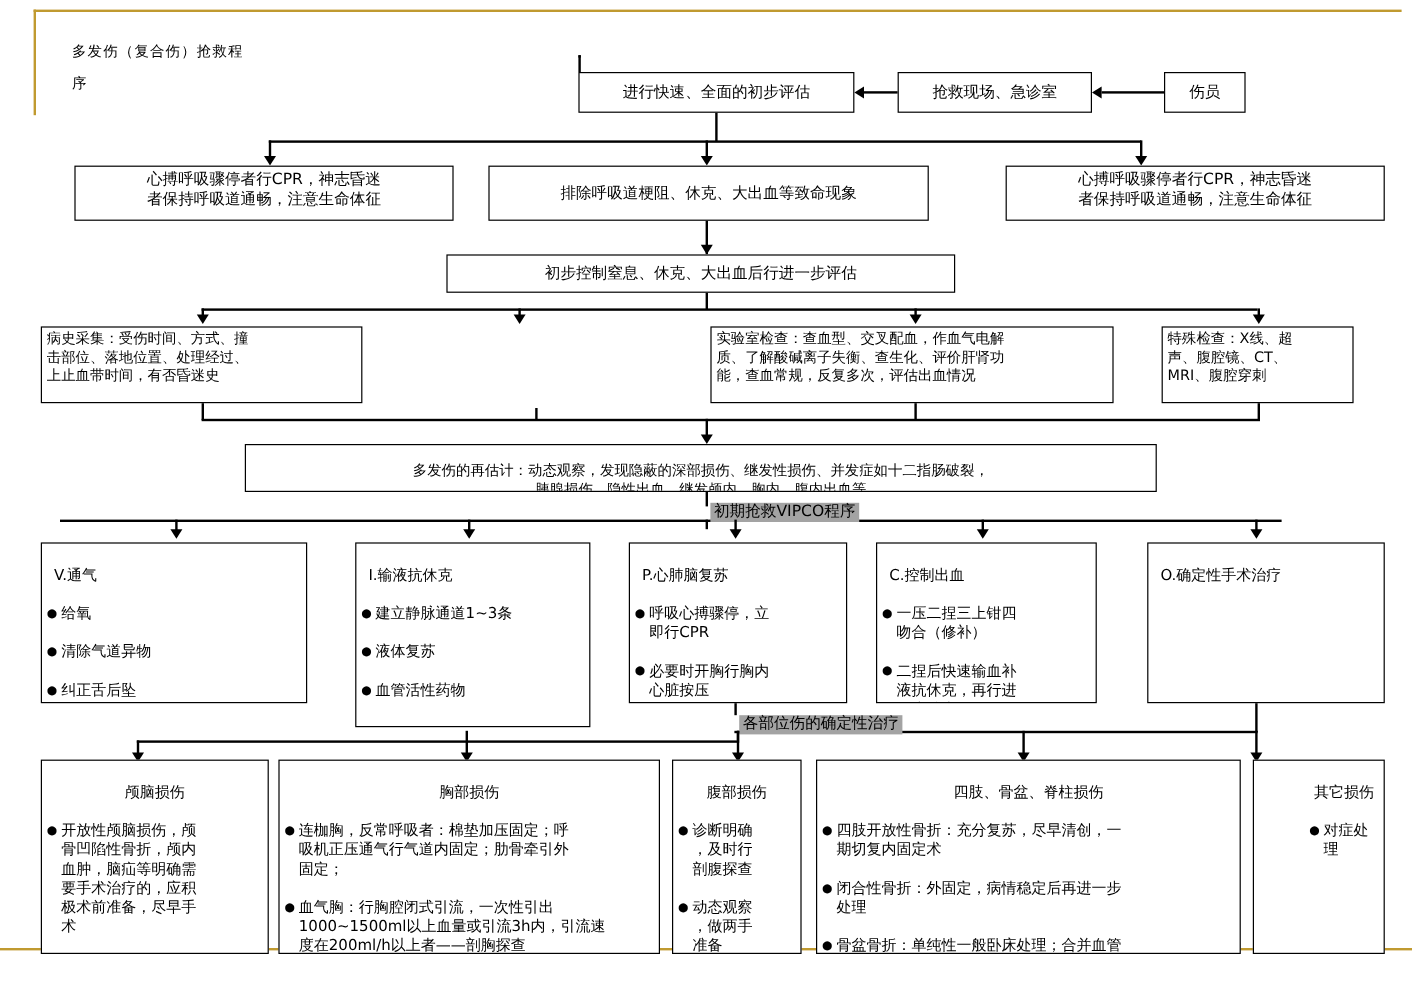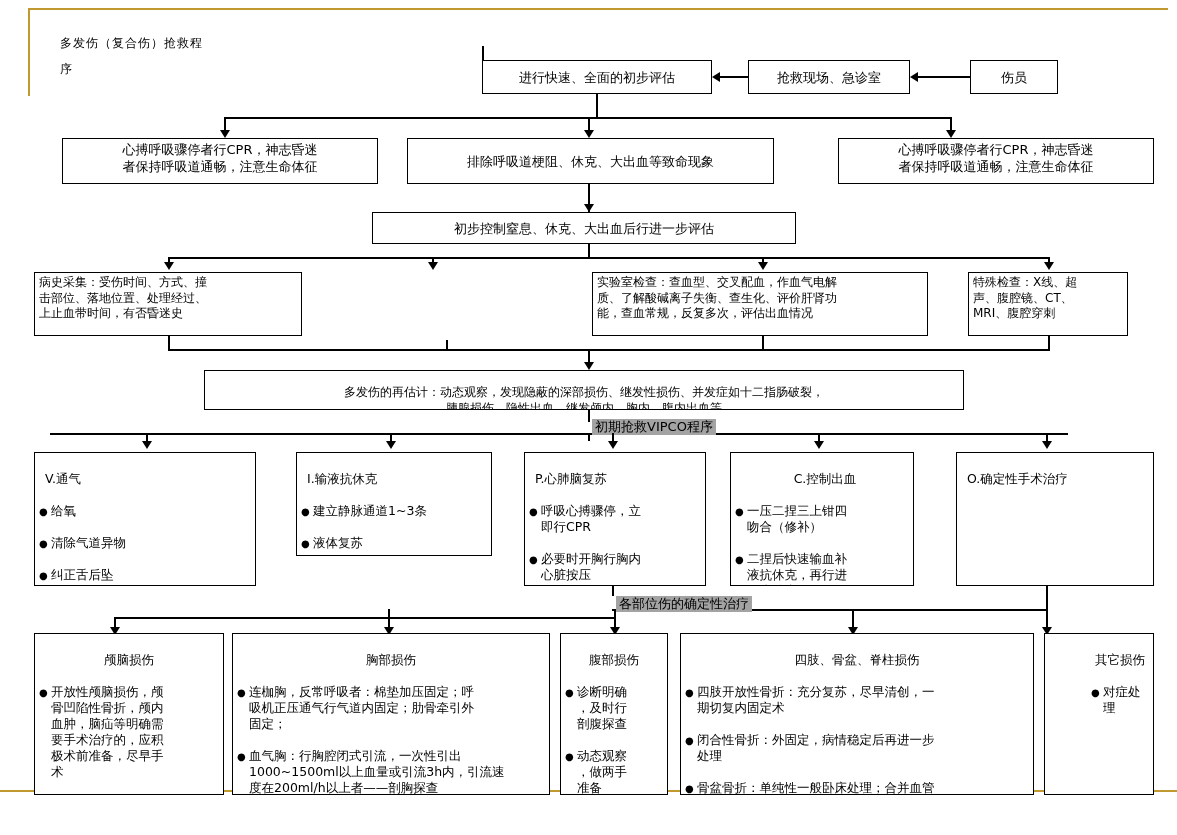--- a/index.html
+++ b/index.html
@@ -115,21 +115,21 @@
 
   <div class="gold-rule-top"></div>
   <div class="gold-rule-left"></div>
   <div class="gold-rule-bottom"></div>
 
   <div class="title">多发伤（复合伤）抢救程
 序</div>
 
   <div class="box center" style="left:482px; top:60px; width:230px; height:34px; line-height:30px;">进行快速、全面的初步评估</div>
   <div class="box center" style="left:748px; top:60px; width:162px; height:34px; line-height:30px;">抢救现场、急诊室</div>
-  <div class="box center" style="left:970px; top:60px; width:88px; height:34px; line-height:30px;">伤员</div>
+  <div class="box center" style="left:970px; top:60px; width:68px; height:34px; line-height:30px;">伤员</div>
 
   <div class="ln lnh" style="left:918px; top:76px; width:52px;"></div>
   <div class="arrow-l" style="left:910px; top:72px;"></div>
 
   <div class="ln lnh" style="left:720px; top:76px; width:28px;"></div>
   <div class="arrow-l" style="left:712px; top:72px;"></div>
 
   <div class="ln lnv" style="left:596px; top:94px; height:24px;"></div>
 
   <div class="ln lnh" style="left:224px; top:117px; width:727px;"></div>
@@ -208,38 +208,38 @@
   <div class="box tiny" style="left:34px; top:452px; width:222px; height:134px;">
     <span class="box-head" style="text-align:left; padding-left:6px;">V.通气</span>
     <span class="bul">给氧</span>
     <span class="bul">清除气道异物</span>
     <span class="bul">纠正舌后坠</span>
     
     
     
   </div>
 
-  <div class="box tiny" style="left:296px; top:452px; width:196px; height:104px;">
+  <div class="box tiny" style="left:296px; top:452px; width:196px; height:154px;">
     <span class="box-head" style="text-align:left; padding-left:6px;">I.输液抗休克</span>
     <span class="bul">建立静脉通道1~3条</span>
     <span class="bul">液体复苏</span>
     <span class="bul">血管活性药物</span>
     
   </div>
 
   <div class="box tiny" style="left:524px; top:452px; width:182px; height:134px;">
     <span class="box-head" style="text-align:left; padding-left:6px;">P.心肺脑复苏</span>
     <span class="bul">呼吸心搏骤停，立
 即行CPR</span>
     <span class="bul">必要时开胸行胸内
 心脏按压</span>
   </div>
 
   <div class="box tiny" style="left:730px; top:452px; width:184px; height:134px;">
-    <span class="box-head" style="text-align:center; padding-left:6px;">C.控制出血</span>
+    <span class="box-head" style="text-align:left; padding-left:6px;">C.控制出血</span>
     <span class="bul">一压二捏三上钳四
 吻合（修补）</span>
     <span class="bul">二捏后快速输血补
 液抗休克，再行进
 一步治疗</span>
   </div>
 
   <div class="box tiny" style="left:956px; top:452px; width:198px; height:134px;">
     <span class="box-head" style="text-align:left; padding-left:6px;">O.确定性手术治疗</span>
   </div>

